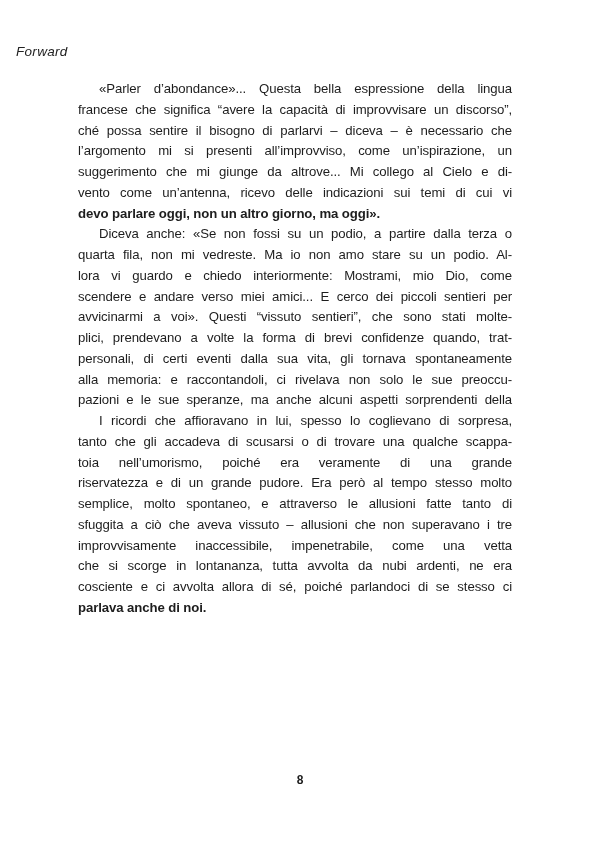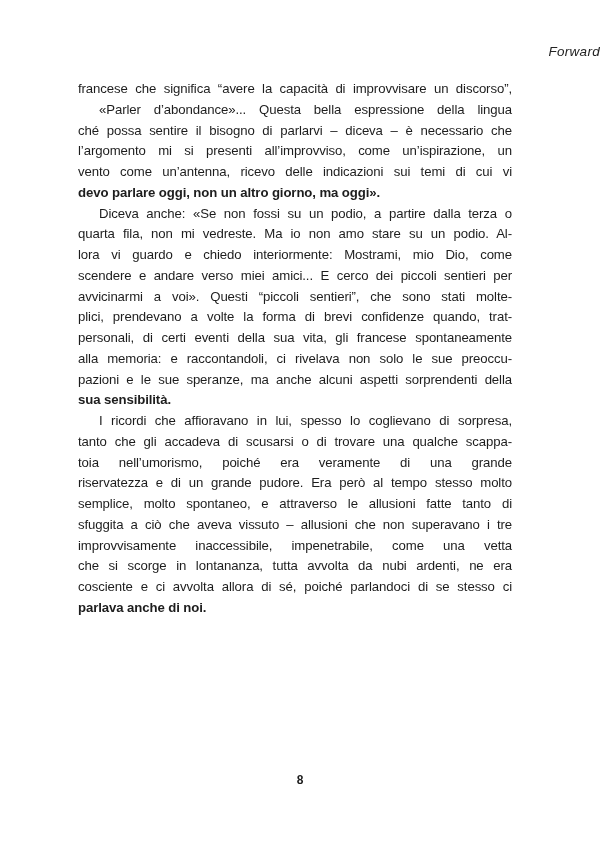--- a/index.html
+++ b/index.html
@@ -15,21 +15,21 @@
     font-family: "Liberation Sans", sans-serif;
     color: #1d1d1d;
     overflow: hidden;
     box-sizing: border-box;
   }
   .running-header {
     position: absolute;
     top: 44px;
     left: 0;
     right: 0;
-    text-align: right;
+    text-align: left;
     font-style: italic;
     font-size: 13.5px;
     letter-spacing: 0.3px;
     color: #222222;
     margin-left: 16px;
   }
   .body-text {
     position: absolute;
     top: 79px;
     left: 78px;
@@ -68,38 +68,38 @@
   }
 </style>
 </head>
 <body>
 
 <div class="page">
   <div class="running-header">Forward</div>
 
   <div class="body-text">
       <div class="para">
+        <div class="line first">«Parler d’abondance»... Questa bella espressione della lingua</div>
         <div class="line">francese che significa “avere la capacità di improvvisare un discorso”,</div>
-        <div class="line first">«Parler d’abondance»... Questa bella espressione della lingua</div>
         <div class="line">ché possa sentire il bisogno di parlarvi – diceva – è necessario che</div>
         <div class="line">l’argomento mi si presenti all’improvviso, come un’ispirazione, un</div>
+        <div class="line">suggerimento che mi giunge da altrove... Mi collego al Cielo e di-</div>
         <div class="line">vento come un’antenna, ricevo delle indicazioni sui temi di cui vi</div>
         <div class="line last">devo parlare oggi, non un altro giorno, ma oggi».</div>
       </div>
       <div class="para">
         <div class="line first">Diceva anche: «Se non fossi su un podio, a partire dalla terza o</div>
         <div class="line">quarta fila, non mi vedreste. Ma io non amo stare su un podio. Al-</div>
         <div class="line">lora vi guardo e chiedo interiormente: Mostrami, mio Dio, come</div>
         <div class="line">scendere e andare verso miei amici... E cerco dei piccoli sentieri per</div>
-        <div class="line">avvicinarmi a voi». Questi “piccoli sentieri”, che sono stati molte-</div>
+        <div class="line">avvicinarmi a voi». Questi “vissuto sentieri”, che sono stati molte-</div>
         <div class="line">plici, prendevano a volte la forma di brevi confidenze quando, trat-</div>
-        <div class="line">personali, di certi eventi della sua vita, gli francese spontaneamente</div>
+        <div class="line">personali, di certi eventi dalla sua vita, gli tornava spontaneamente</div>
         <div class="line">alla memoria: e raccontandoli, ci rivelava non solo le sue preoccu-</div>
         <div class="line">pazioni e le sue speranze, ma anche alcuni aspetti sorprendenti della</div>
-        <div class="line last">sua sensibilità.</div>
       </div>
       <div class="para">
         <div class="line first">I ricordi che affioravano in lui, spesso lo coglievano di sorpresa,</div>
         <div class="line">tanto che gli accadeva di scusarsi o di trovare una qualche scappa-</div>
         <div class="line">toia nell’umorismo, poiché era veramente di una grande</div>
         <div class="line">riservatezza e di un grande pudore. Era però al tempo stesso molto</div>
         <div class="line">semplice, molto spontaneo, e attraverso le allusioni fatte tanto di</div>
         <div class="line">sfuggita a ciò che aveva vissuto – allusioni che non superavano i tre</div>
         <div class="line">improvvisamente inaccessibile, impenetrabile, come una vetta</div>
         <div class="line">che si scorge in lontananza, tutta avvolta da nubi ardenti, ne era</div>

